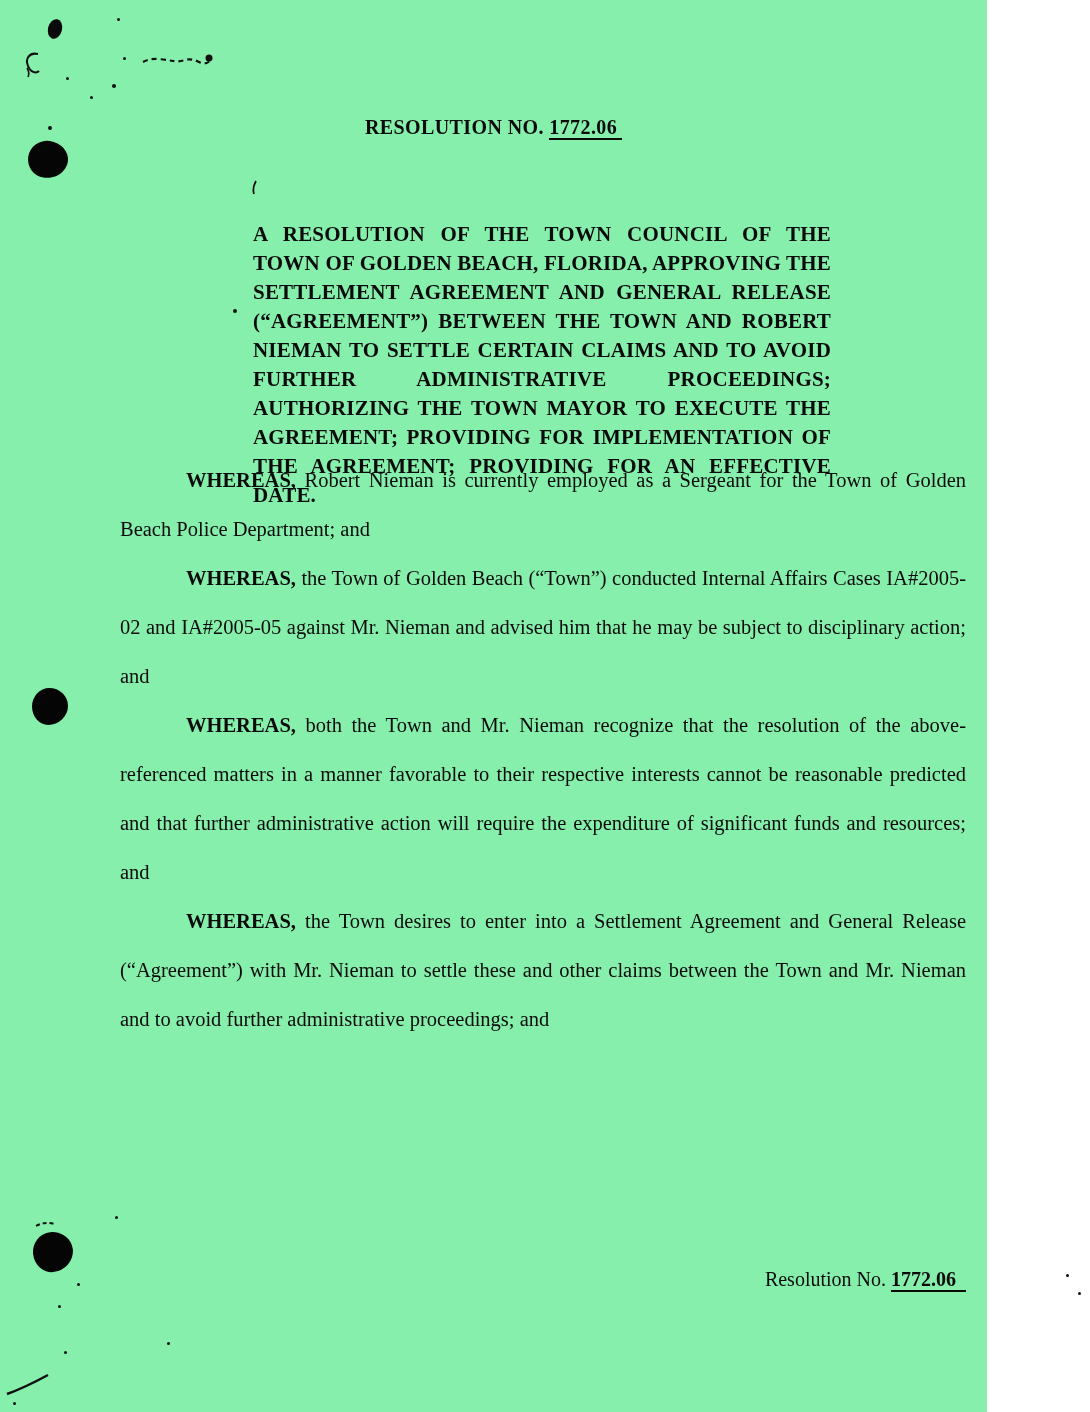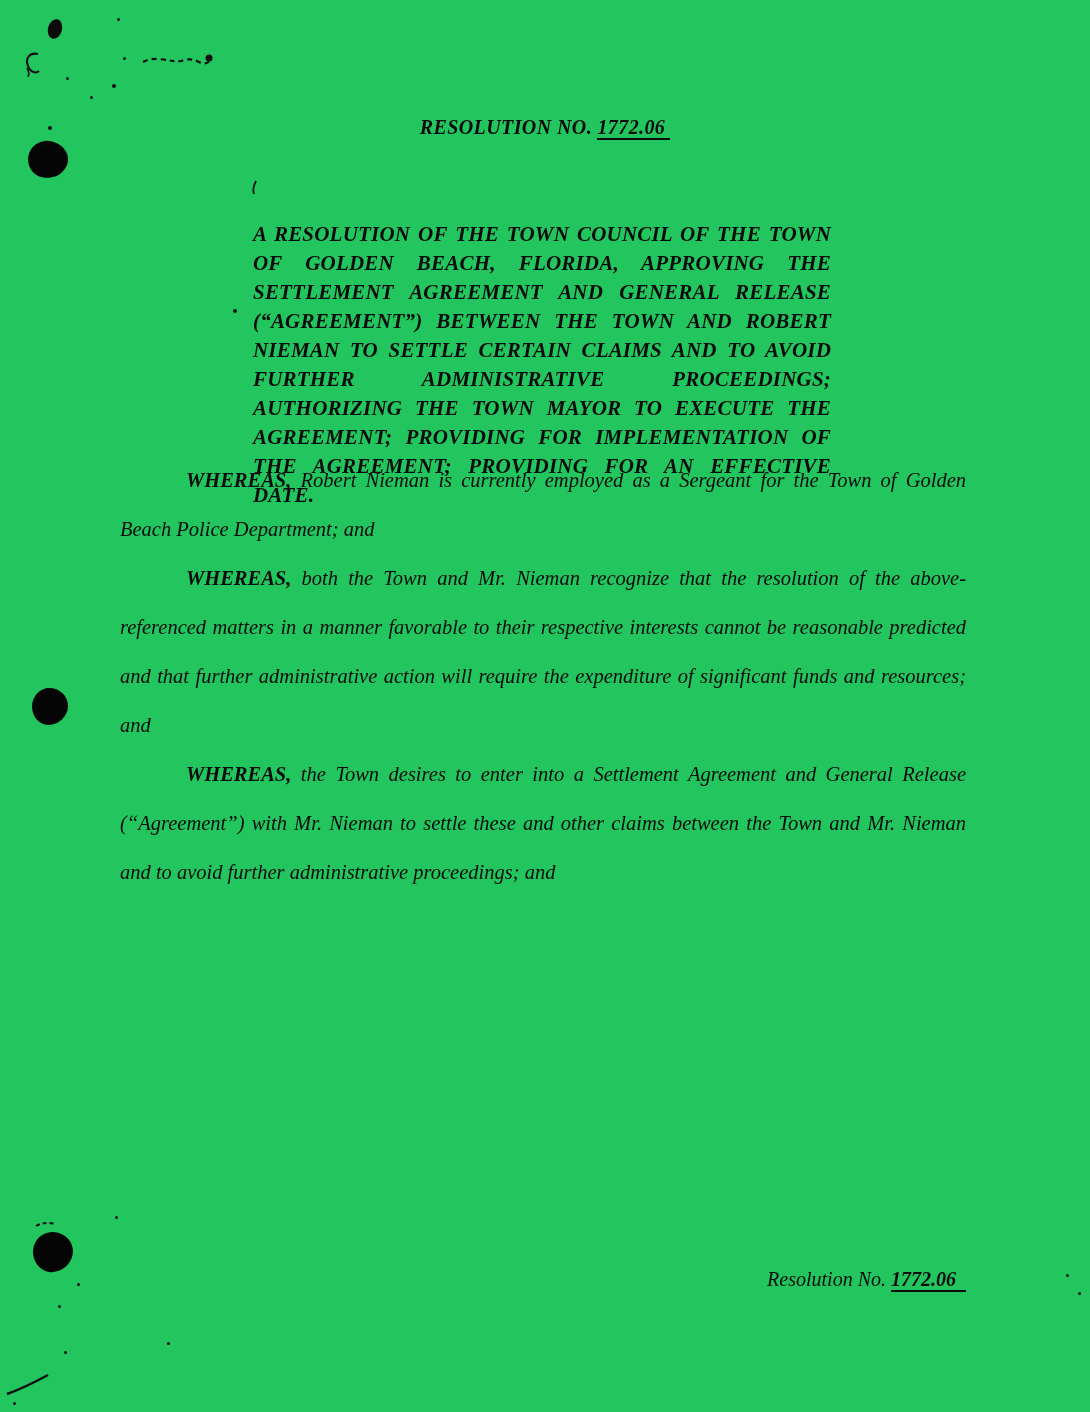--- a/index.html
+++ b/index.html
@@ -5,23 +5,22 @@
   * { margin: 0; padding: 0; box-sizing: border-box; }
   html, body {
     width: 1090px; height: 1412px;
     background: #ffffff;
     font-family: "Liberation Serif", "DejaVu Serif", serif;
     color: #0b0b0b;
     overflow: hidden;
   }
   .page {
     position: relative;
-    width: 1090px; height: 1412px;
-    background: #22c55e;
-    font-style: italic;
+    width: 987px; height: 1412px;
+    background: #86efac;
   }
 
   
   .doc-title {
     position: absolute;
     left: 0; right: 0; top: 116px;
     text-align: center;
     font-weight: bold;
     font-size: 20px;
     letter-spacing: 0.4px;
@@ -134,20 +133,21 @@
   </div>
 
   <div class="doc-title">
     <span>RESOLUTION NO. </span><span class="res-number">1772.06</span>
   </div>
 
   <div class="heading-block">A RESOLUTION OF THE TOWN COUNCIL OF THE TOWN OF GOLDEN BEACH, FLORIDA, APPROVING THE SETTLEMENT AGREEMENT AND GENERAL RELEASE (“AGREEMENT”) BETWEEN THE TOWN AND ROBERT NIEMAN TO SETTLE CERTAIN CLAIMS AND TO AVOID FURTHER ADMINISTRATIVE PROCEEDINGS; AUTHORIZING THE TOWN MAYOR TO EXECUTE THE AGREEMENT; PROVIDING FOR IMPLEMENTATION OF THE AGREEMENT; PROVIDING FOR AN EFFECTIVE DATE.</div>
 
   <div class="body-block">
     <p><span class="lead">WHEREAS,</span><span> Robert Nieman is currently employed as a Sergeant for the Town of Golden Beach Police Department; and</span></p>
+    <p><span class="lead">WHEREAS,</span><span> the Town of Golden Beach (“Town”) conducted Internal Affairs Cases IA#2005-02 and IA#2005-05 against Mr. Nieman and advised him that he may be subject to disciplinary action; and</span></p>
     <p><span class="lead">WHEREAS,</span><span> both the Town and Mr. Nieman recognize that the resolution of the above-referenced matters in a manner favorable to their respective interests cannot be reasonable predicted and that further administrative action will require the expenditure of significant funds and resources; and</span></p>
     <p><span class="lead">WHEREAS,</span><span> the Town desires to enter into a Settlement Agreement and General Release (“Agreement”) with Mr. Nieman to settle these and other claims between the Town and Mr. Nieman and to avoid further administrative proceedings; and</span></p>
   </div>
 
   <div class="footer-line">
     <span>Resolution No. </span><span class="res-number">1772.06</span>
   </div>
 
 </div>
 

